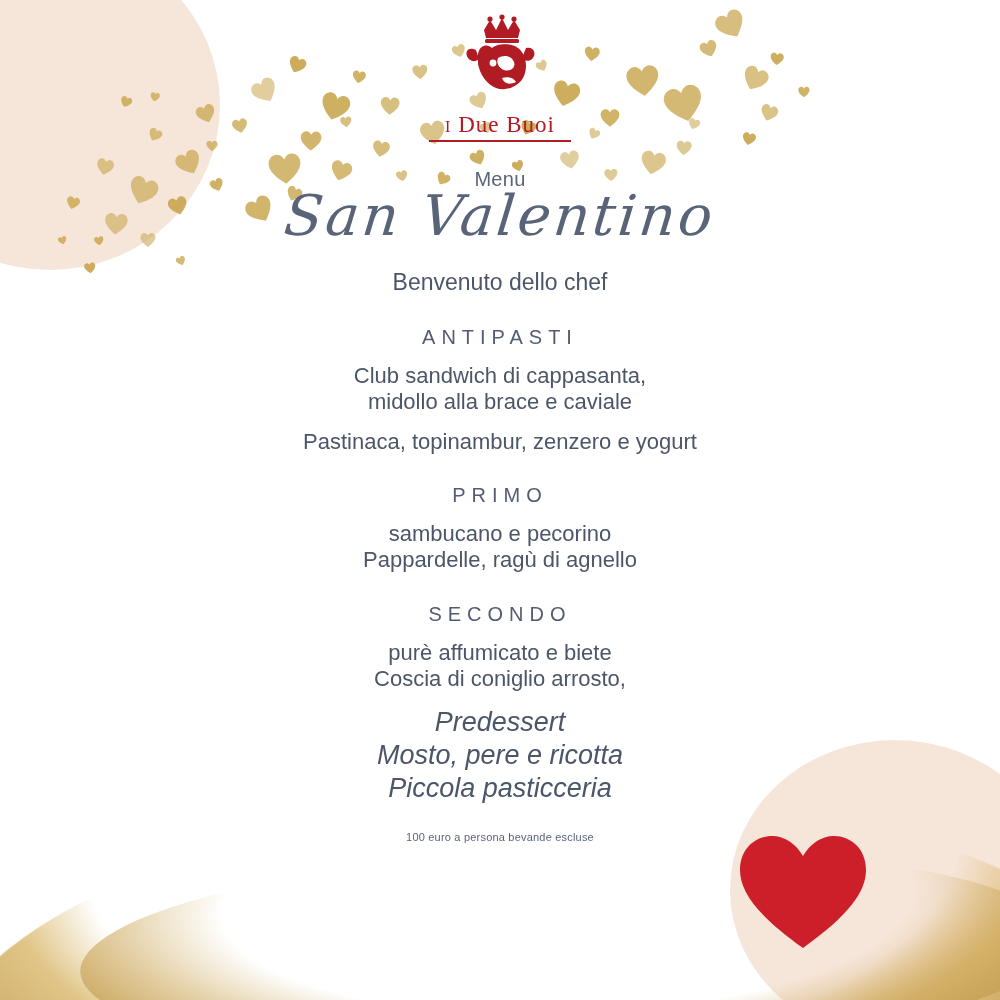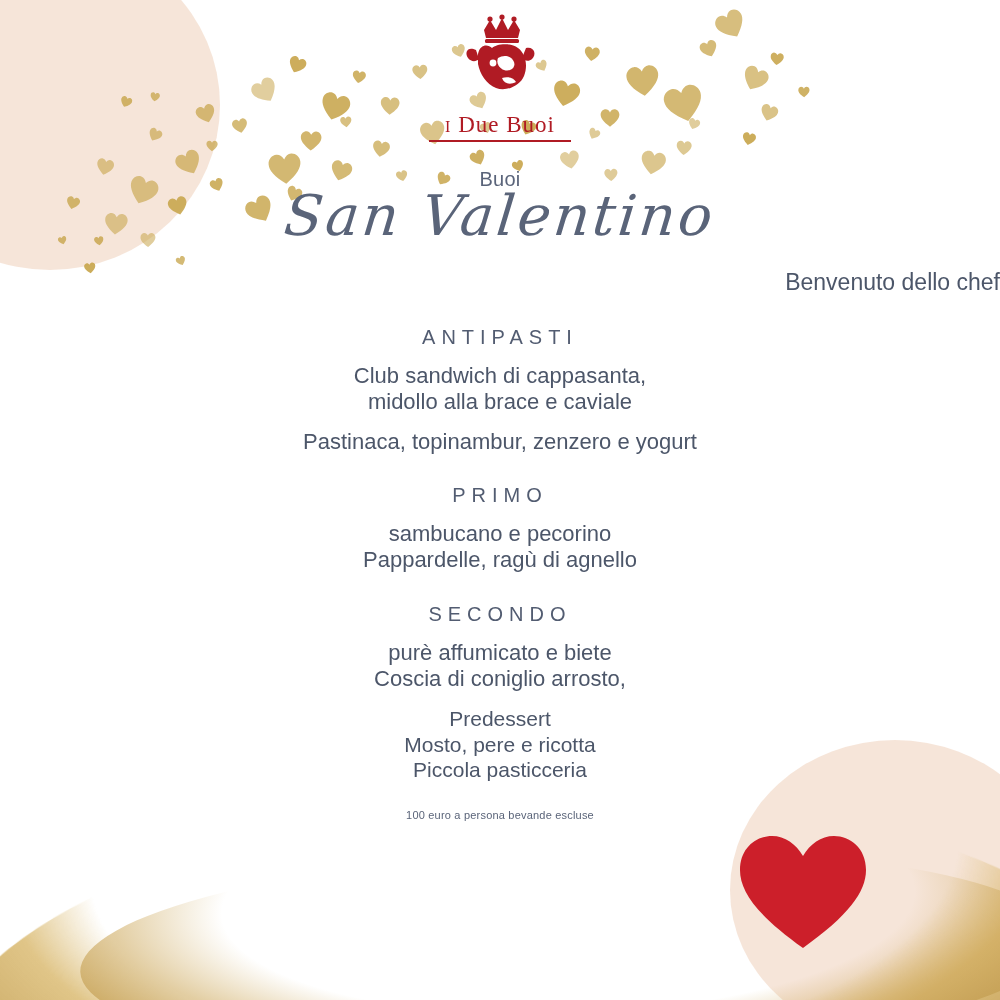--- a/index.html
+++ b/index.html
@@ -137,38 +137,38 @@
     color: #5a6479;
     letter-spacing: 3px;
     margin-top: -6px;
     line-height: 1.1;
     transform: skewX(-6deg);
   }
   .welcome {
     margin-top: 22px;
     font-size: 23px;
     color: #4c5669;
-    text-align: right;
   }
   .section-head {
     margin-top: 30px;
     font-size: 20px;
     letter-spacing: 6px;
     color: #525c71;
   }
   .dish {
     margin-top: 14px;
     font-size: 22px;
     line-height: 1.18;
     color: #4c5669;
   }
   .dessert-item {
-    font-size: 21px;
+    font-size: 27px;
     line-height: 1.22;
     color: #4c5669;
+    font-style: italic;
   }
   .dessert-block { margin-top: 14px; }
   .price-note {
     margin-top: 26px;
     font-size: 11px;
     color: #5a6479;
     letter-spacing: 0.2px;
   }
 </style>
 </head>
@@ -508,21 +508,21 @@
       </svg>
     </div>
     <div class="logo-word">
       <span class="small">I</span>
       <span>Due Buoi</span>
       <div class="logo-rule"></div>
     </div>
   </div>
 
   <div class="content">
-    <div class="menu-word">Buoi</div>
+    <div class="menu-word">Menu</div>
     <div class="script-title">San Valentino</div>
     <div class="welcome">Benvenuto dello chef</div>
 
     <div id="sections">
         <div class="section-head">ANTIPASTI</div>
         <div class="dish">
           <div>Club sandwich di cappasanta,</div>
           <div>midollo alla brace e caviale</div>
         </div>
         <div class="dish">

